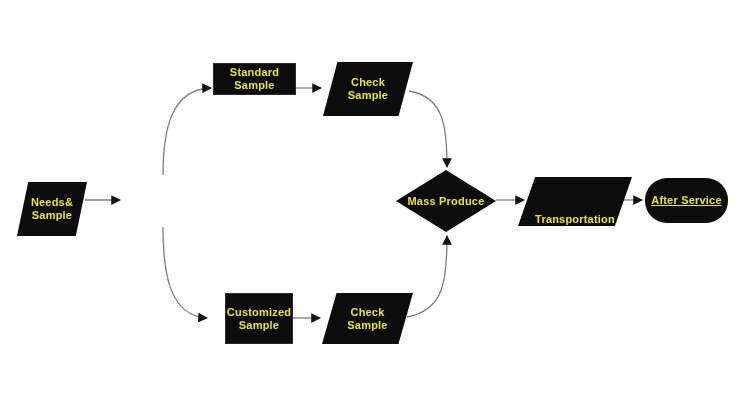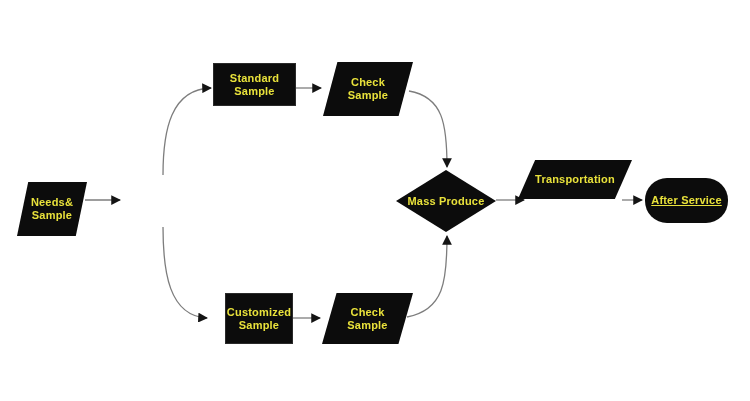--- a/index.html
+++ b/index.html
@@ -53,26 +53,26 @@
     clip-path: polygon(50% 0, 100% 50%, 50% 100%, 0 50%);
   }
   .shape-stadium {
     border-radius: 22px;
     text-decoration: underline;
   }
 
   
   #node-needs-sample      { left: 17px;  top: 182px; width: 70px;  height: 54px; }
   #node-quotation         { left: 121px; top: 175px; width: 85px;  height: 52px; }
-  #node-standard-sample   { left: 213px; top: 63px;  width: 83px;  height: 43px; }
+  #node-standard-sample   { left: 213px; top: 63px;  width: 83px;  height: 32px; }
   #node-check-sample-top  { left: 323px; top: 62px;  width: 90px;  height: 54px; }
   #node-customized-sample { left: 225px; top: 293px; width: 68px;  height: 51px; }
   #node-check-sample-bottom { left: 322px; top: 293px; width: 91px; height: 51px; }
   #node-mass-produce      { left: 396px; top: 170px; width: 100px; height: 62px; }
-  #node-transportation    { left: 518px; top: 160px; width: 114px; height: 39px; }
+  #node-transportation    { left: 518px; top: 177px; width: 114px; height: 49px; align-items: flex-end; }
   #node-after-service     { left: 645px; top: 178px; width: 83px;  height: 45px; }
 </style>
 </head>
 <body>
 
 <div id="stage">
 
   <svg id="connector-layer" viewBox="0 0 750 401" xmlns="http://www.w3.org/2000/svg">
     <defs>
       <marker id="arrow" viewBox="0 0 10 10" refX="9" refY="5" markerWidth="7.5" markerHeight="7.5" orient="auto">

